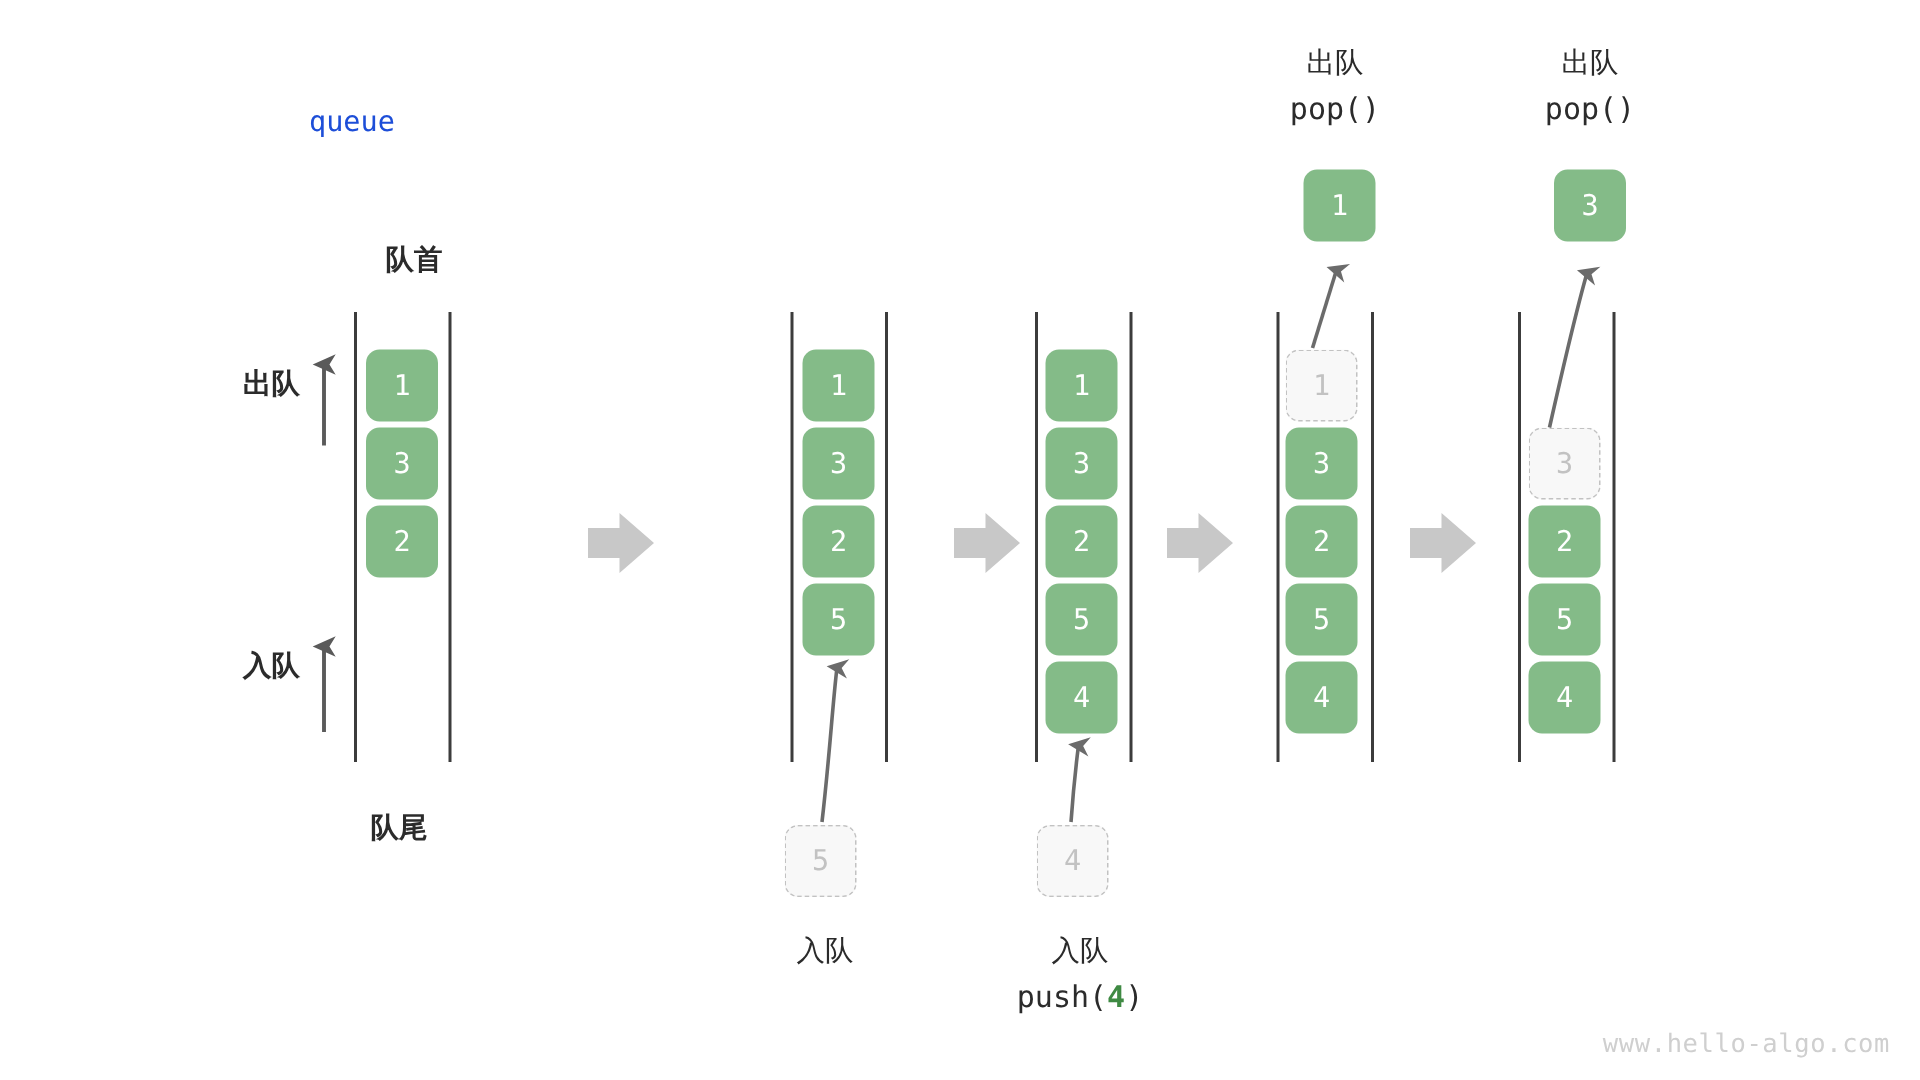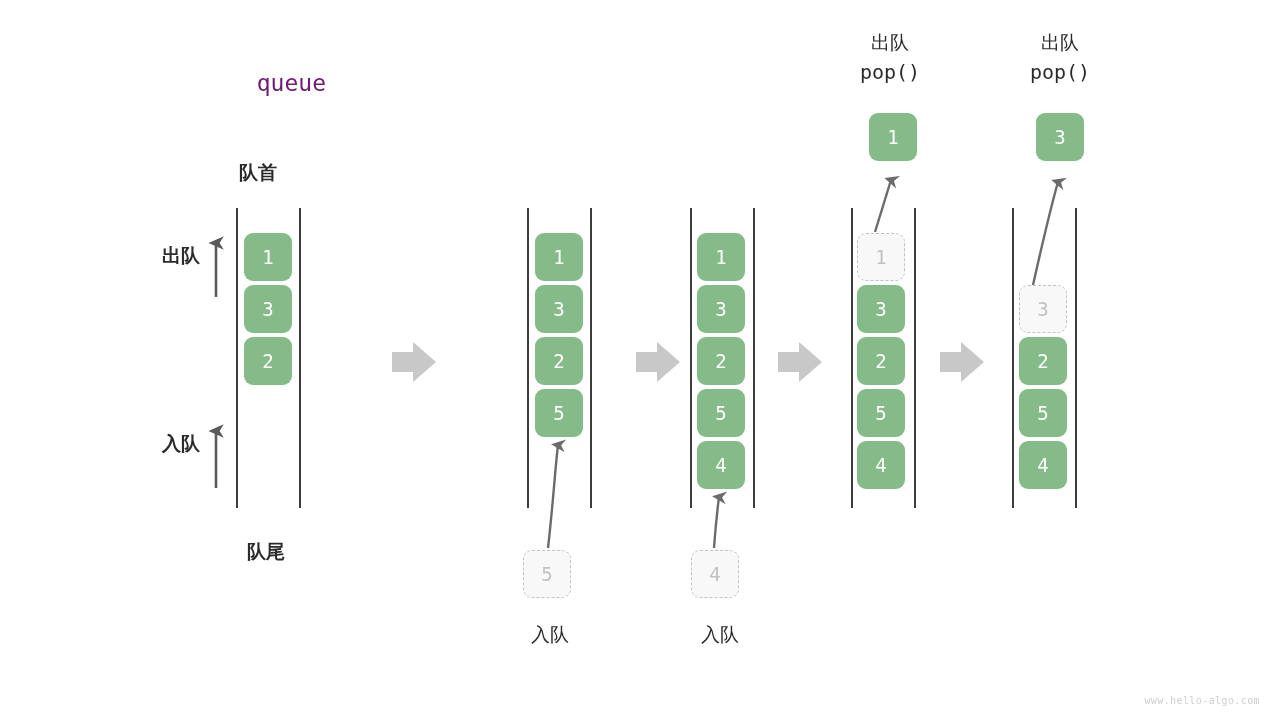--- a/index.html
+++ b/index.html
@@ -24,23 +24,23 @@
   
   .title-cn {
     font-size: 23px;
     font-weight: bold;
     color: #4e9a51;
     text-align: center;
     white-space: nowrap;
   }
   .title-en {
     font-family: "DejaVu Sans Mono", "Liberation Mono", monospace;
-    font-size: 23px;
-    color: #701a75;
-    text-align: right;
+    font-size: 19px;
+    color: #1d4ed8;
+    text-align: left;
     white-space: nowrap;
   }
   .end-label {
     font-size: 19px;
     font-weight: bold;
     color: #2b2b2b;
     text-align: center;
     white-space: nowrap;
   }
   .side-label {
@@ -99,42 +99,42 @@
     color: #2b2b2b;
   }
   .op-caption .op-arg { color: #3f8a43; font-weight: bold; }
 
   
   .watermark {
     position: absolute;
     right: 20px;
     bottom: 14px;
     font-family: "DejaVu Sans Mono", "Liberation Mono", monospace;
-    font-size: 10px;
+    font-size: 17px;
     color: #cfcfcf;
     letter-spacing: 0.4px;
     white-space: nowrap;
   }
 
   svg.overlay {
     position: absolute;
     left: 0; top: 0;
     width: 1280px;
     height: 720px;
     pointer-events: none;
   }
 </style>
 </head>
 <body>
 
 <div class="stage">
 
   <div class="abs title-en" style="left:206px; top:70px; width:120px;">queue</div>
 
-  <div class="abs end-label" style="left:198px; top:160px; width:120px;">队首</div>
+  <div class="abs end-label" style="left:216px; top:160px; width:120px;">队首</div>
   <div class="abs end-label" style="left:206px; top:539px; width:120px;">队尾</div>
 
   <div class="abs side-label" style="left:120px; top:243px; width:80px;">出队</div>
   <div class="abs side-label" style="left:120px; top:431px; width:80px;">入队</div>
 
   <div class="rail" style="left:236px; top:208px; height:300px;"></div>
   <div class="rail" style="left:299px; top:208px; height:300px;"></div>
 
   <div class="cell" style="left:244px; top:233px;">1</div>
   <div class="cell" style="left:244px; top:285px;">3</div>
@@ -160,20 +160,21 @@
   <div class="cell" style="left:697px; top:233px;">1</div>
   <div class="cell" style="left:697px; top:285px;">3</div>
   <div class="cell" style="left:697px; top:337px;">2</div>
   <div class="cell" style="left:697px; top:389px;">5</div>
   <div class="cell" style="left:697px; top:441px;">4</div>
 
   <div class="cell ghost" style="left:691px; top:550px;">4</div>
 
   <div class="op-caption" style="left:635px; top:620px; width:170px;">
     <span class="op-cn">入队</span>
+    <span class="op-code"><span>push(</span><span class="op-arg">4</span><span>)</span></span>
   </div>
 
   <div class="op-caption" style="left:805px; top:28px; width:170px;">
     <span class="op-cn">出队</span>
     <span class="op-code">pop()</span>
   </div>
 
   <div class="cell" style="left:869px; top:113px;">1</div>
 
   <div class="rail" style="left:851px; top:208px; height:300px;"></div>

